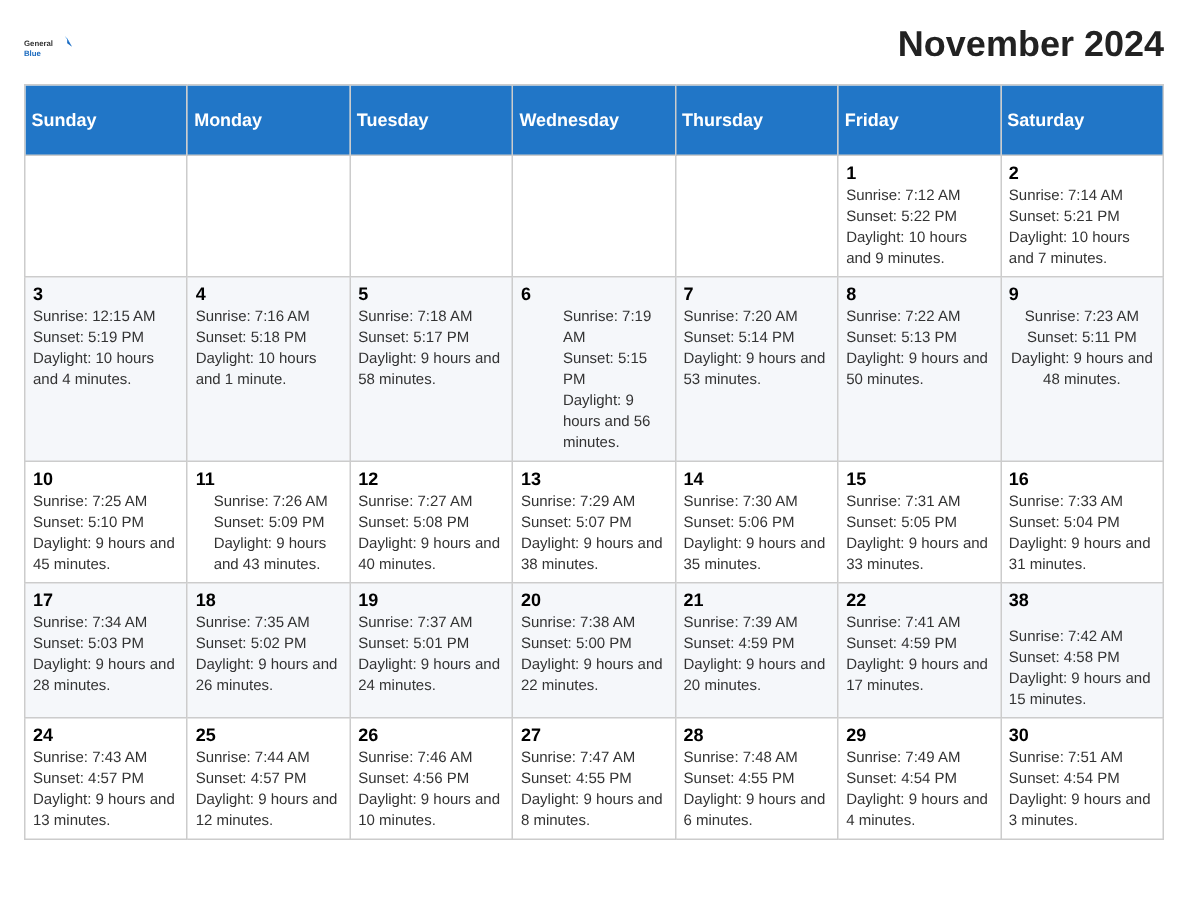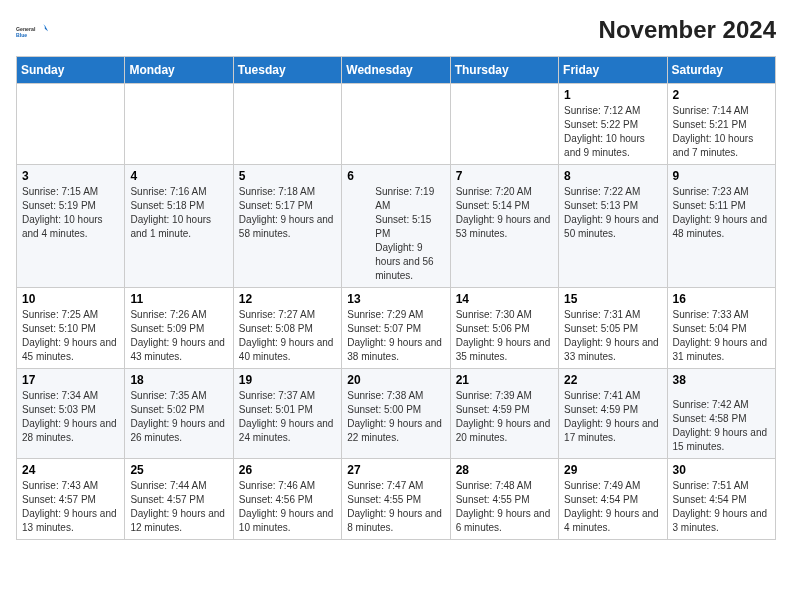--- a/index.html
+++ b/index.html
@@ -43,21 +43,21 @@
       color: #444;
     }
     .calendar {
       width: 100%;
       border-collapse: collapse;
       font-size: 11px;
     }
     .calendar th {
       background: #2176c7;
       color: #fff;
-      padding: 6px 4px;
+      padding: 16px 4px;
       text-align: left;
       font-size: 12px;
       font-weight: bold;
       border: 1px solid #ccc;
     }
     .calendar td {
       border: 1px solid #ccc;
       vertical-align: top;
       padding: 4px 5px;
       width: calc(100% / 7);
@@ -132,21 +132,21 @@
         <td>
           <span class="day-number">2</span>
           <div class="day-info" style="white-space: pre-line;">Sunrise: 7:14 AM
 Sunset: 5:21 PM
 Daylight: 10 hours and 7 minutes.</div>
         </td>
       </tr>
       <tr>
         <td>
           <span class="day-number">3</span>
-          <div class="day-info" style="white-space: pre-line;">Sunrise: 7:15 AM
+          <div class="day-info" style="white-space: pre-line;">Sunrise: 12:15 AM
 Sunset: 5:19 PM
 Daylight: 10 hours and 4 minutes.</div>
         </td>
         <td>
           <span class="day-number">4</span>
           <div class="day-info" style="white-space: pre-line;">Sunrise: 7:16 AM
 Sunset: 5:18 PM
 Daylight: 10 hours and 1 minute.</div>
         </td>
         <td>
@@ -168,35 +168,35 @@
 Daylight: 9 hours and 53 minutes.</div>
         </td>
         <td>
           <span class="day-number">8</span>
           <div class="day-info" style="white-space: pre-line;">Sunrise: 7:22 AM
 Sunset: 5:13 PM
 Daylight: 9 hours and 50 minutes.</div>
         </td>
         <td>
           <span class="day-number">9</span>
-          <div class="day-info" style="white-space: pre-line;">Sunrise: 7:23 AM
+          <div class="day-info" style="white-space: pre-line; text-align: center;">Sunrise: 7:23 AM
 Sunset: 5:11 PM
 Daylight: 9 hours and 48 minutes.</div>
         </td>
       </tr>
       <tr>
         <td>
           <span class="day-number">10</span>
           <div class="day-info" style="white-space: pre-line;">Sunrise: 7:25 AM
 Sunset: 5:10 PM
 Daylight: 9 hours and 45 minutes.</div>
         </td>
         <td>
           <span class="day-number">11</span>
-          <div class="day-info" style="white-space: pre-line;">Sunrise: 7:26 AM
+          <div class="day-info" style="white-space: pre-line; margin-left: 12px;">Sunrise: 7:26 AM
 Sunset: 5:09 PM
 Daylight: 9 hours and 43 minutes.</div>
         </td>
         <td>
           <span class="day-number">12</span>
           <div class="day-info" style="white-space: pre-line;">Sunrise: 7:27 AM
 Sunset: 5:08 PM
 Daylight: 9 hours and 40 minutes.</div>
         </td>
         <td>

